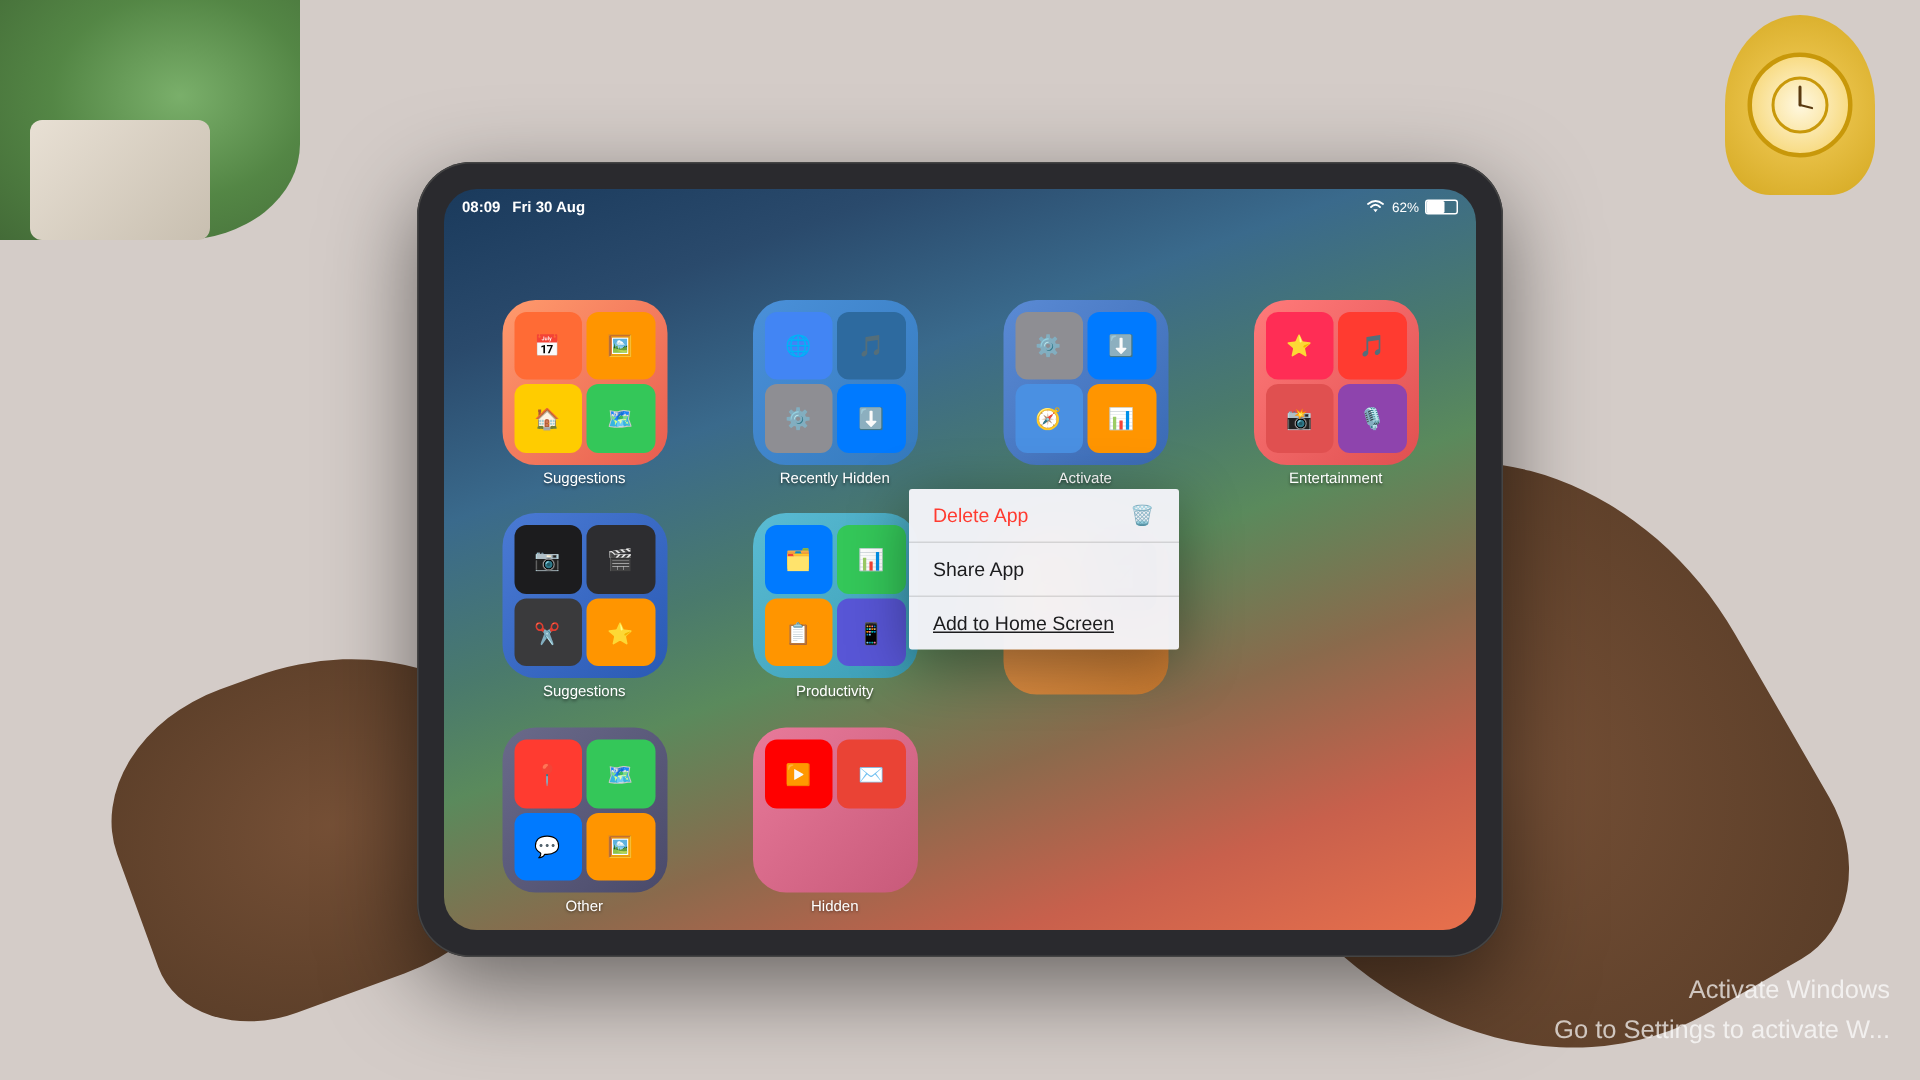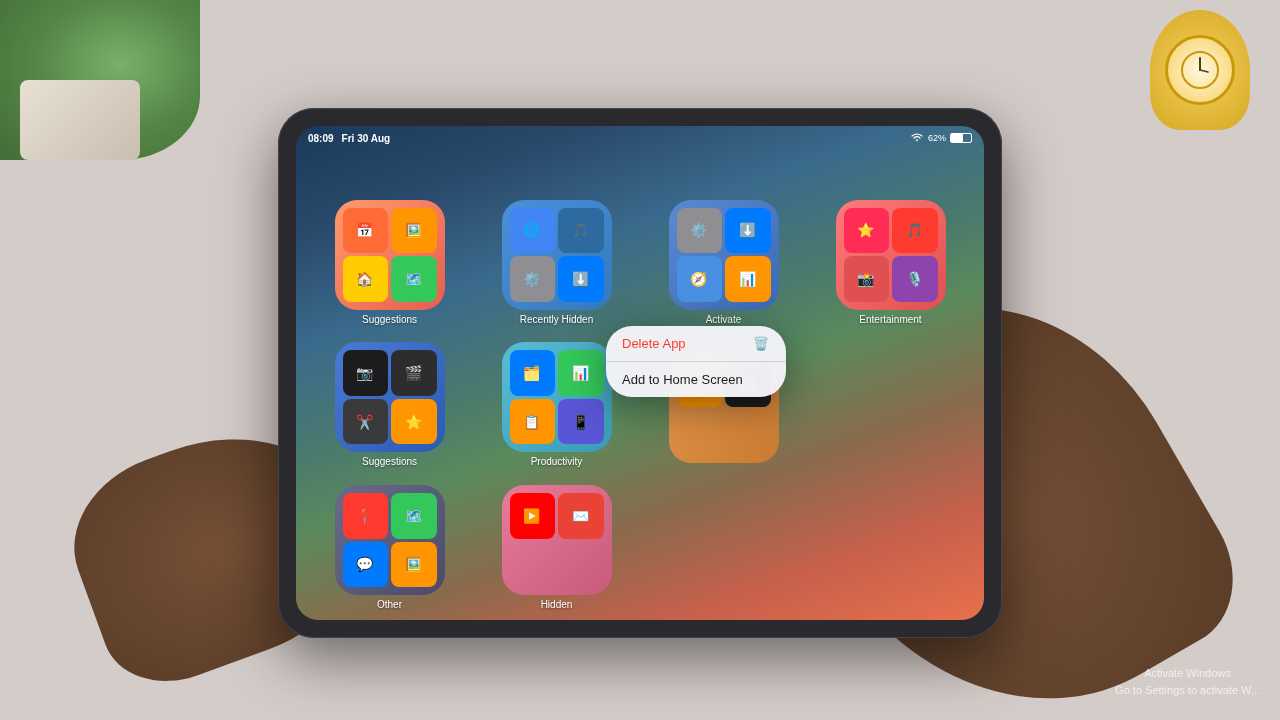--- a/index.html
+++ b/index.html
@@ -208,52 +208,53 @@
       font-size: 14px;
     }
 
     
     .context-menu {
       position: absolute;
       top: 200px;
       left: 310px;
       width: 180px;
       background: rgba(245,245,250,0.96);
-      border-radius: 26px;
+      border-radius: 2px;
       overflow: hidden;
       z-index: 100;
       box-shadow: 0 10px 40px rgba(0,0,0,0.4);
       backdrop-filter: blur(20px);
     }
     .context-menu-item {
       padding: 10px 16px;
       font-size: 13px;
       border-bottom: 0.5px solid rgba(0,0,0,0.12);
       display: flex;
       align-items: center;
       justify-content: space-between;
       cursor: pointer;
       color: #1c1c1e;
     }
     .context-menu-item:last-child {
       border-bottom: none;
+      text-decoration: underline;
     }
     .context-menu-item.delete {
       color: #ff3b30;
     }
 
     
     .activate-windows {
       position: absolute;
       bottom: 20px;
       right: 20px;
       color: rgba(255,255,255,0.7);
-      font-size: 11px;
+      font-size: 17px;
       line-height: 1.6;
-      text-align: center;
+      text-align: right;
     }
 
     
     .suggestions-bg { background: linear-gradient(135deg, #ff9a6c 0%, #e85d50 100%); }
     .recently-added-bg { background: linear-gradient(135deg, #4a90d9 0%, #357abd 100%); }
     .utilities-bg { background: linear-gradient(135deg, #5a8ad4 0%, #3a6ab4 100%); }
     .entertainment-bg { background: linear-gradient(135deg, #ff7a7a 0%, #e05050 100%); }
     .creativity-bg { background: linear-gradient(135deg, #4a7ad4 0%, #2a5ab4 100%); }
     .productivity-bg { background: linear-gradient(135deg, #5abcd4 0%, #3a9cb4 100%); }
     .reading-bg { background: linear-gradient(135deg, #e89a50 0%, #c87a30 100%); }
@@ -398,20 +399,23 @@
       </div>
 
     </div>
 
     <div class="context-menu">
       <div class="context-menu-item delete">
         <span>Delete App</span>
         <span style="font-size:13px;">🗑️</span>
       </div>
       <div class="context-menu-item">
+        <span>Share App</span>
+      </div>
+      <div class="context-menu-item">
         <span>Add to Home Screen</span>
       </div>
     </div>
 
   </div>
 </div>
 
 <div class="activate-windows">
   <div>Activate Windows</div>
   <div>Go to Settings to activate W...</div>

